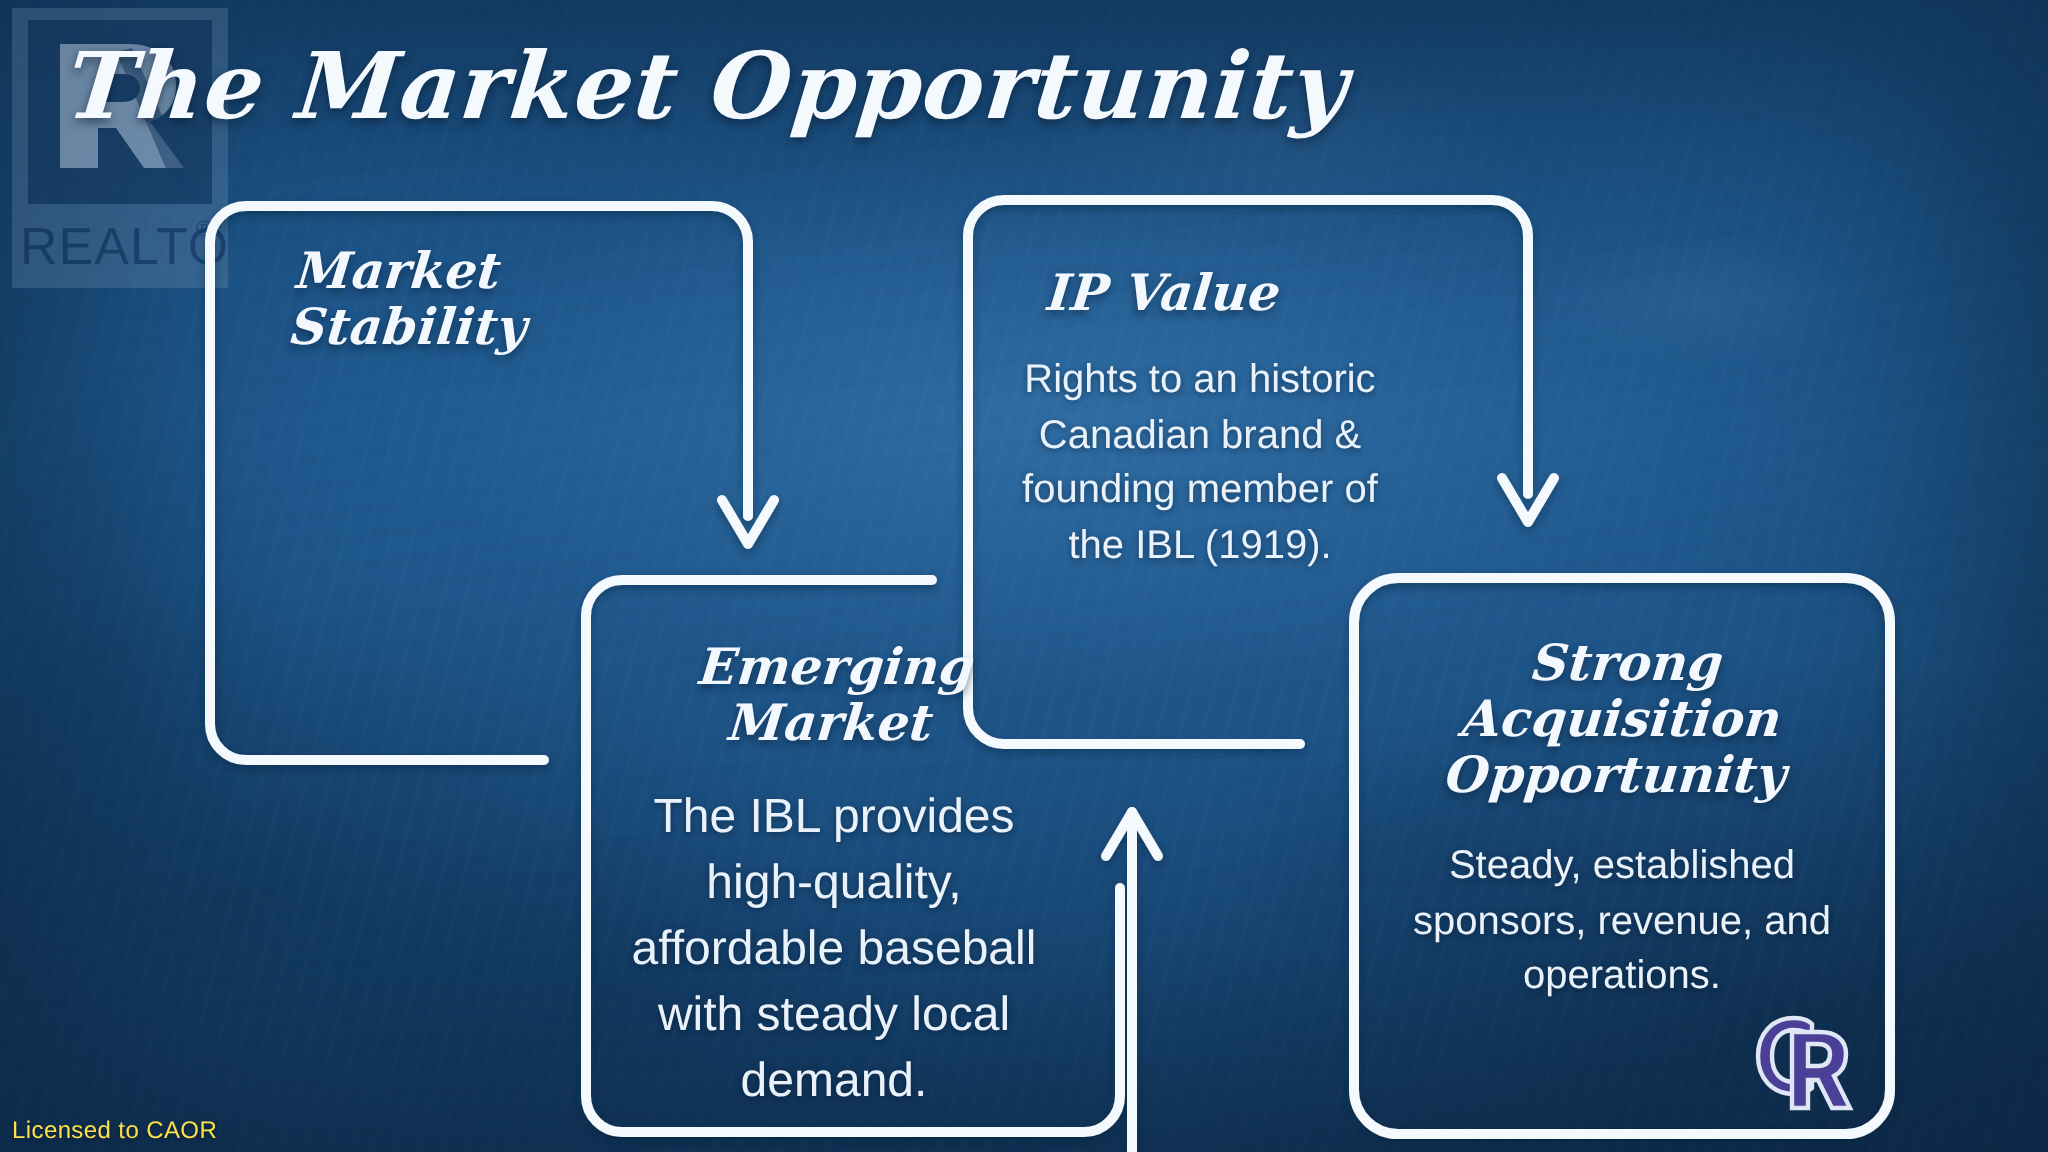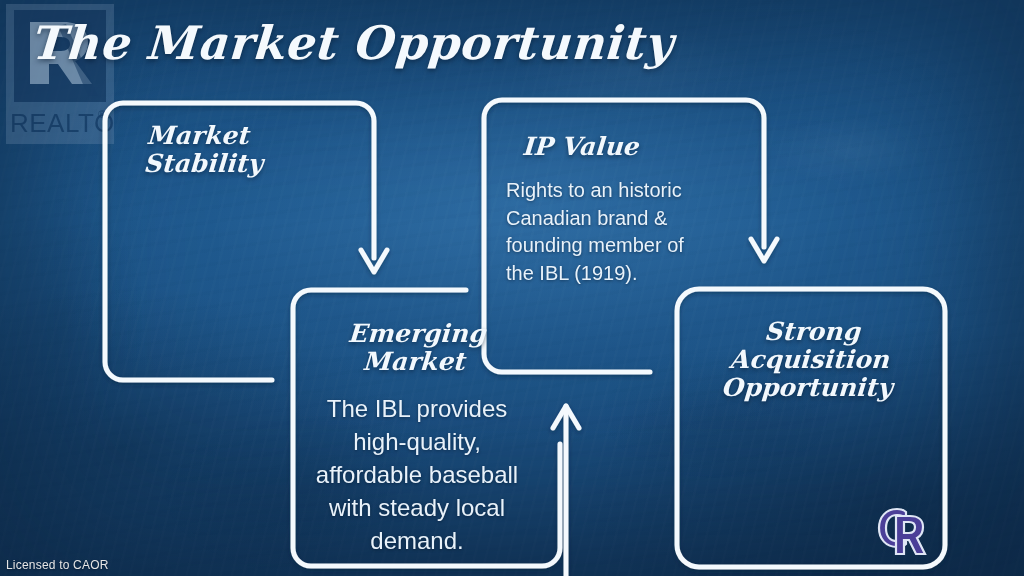--- a/index.html
+++ b/index.html
@@ -124,21 +124,21 @@
     left: 292px; top: 288px; width: 250px; height: 280px;
   }
   #card-emerging-market .card-heading { font-size: 25px; text-align: center; margin: 18px 0 16px 0; }
   #card-emerging-market .card-body { font-size: 24px; text-align: center; }
 
   
   #card-ip-value {
     left: 484px; top: 99px; width: 232px; height: 274px;
   }
   #card-ip-value .card-heading { font-size: 25px; margin: 20px 0 16px 18px; }
-  #card-ip-value .card-body { font-size: 20px; text-align: left; }
+  #card-ip-value .card-body { font-size: 20px; text-align: center; }
 
   
   #card-strong-acquisition {
     left: 676px; top: 288px; width: 270px; height: 280px;
   }
   #card-strong-acquisition .card-heading { font-size: 25px; text-align: center; margin: 16px 0 18px 0; }
   #card-strong-acquisition .card-body { font-size: 20px; text-align: center; }
 
   
   .cr-monogram {
@@ -148,21 +148,21 @@
     width: 62px;
     height: 60px;
   }
 
   
   .licence-text {
     position: absolute;
     left: 6px;
     bottom: 4px;
     font-size: 12px;
-    color: #e5e5e5;
+    color: #fde047;
     letter-spacing: .2px;
     text-shadow: 0 1px 2px rgba(4,20,40,.6);
   }
 </style>
 </head>
 <body>
 
 <div id="slide">
 
   <div class="bg-base"></div>
@@ -219,20 +219,21 @@
     <div class="card-body">The IBL provides high-quality, affordable baseball with steady local demand.</div>
   </div>
 
   <div class="card" id="card-ip-value">
     <div class="card-heading">IP Value</div>
     <div class="card-body">Rights to an historic Canadian brand &amp; founding member of the IBL (1919).</div>
   </div>
 
   <div class="card" id="card-strong-acquisition">
     <div class="card-heading">Strong Acquisition Opportunity</div>
+    <div class="card-body">Steady, established sponsors, revenue, and operations.</div>
 
     <svg class="cr-monogram" viewBox="0 0 62 60">
       <g stroke="#dfe6f5" stroke-width="2.2" fill="#4b3f98">
         <path d="M31 9 C20 9 13 17 13 28 C13 39 20 47 31 47 C35 47 38 46 40 44 L40 37
                  C38 40 35 41 31 41 C24 41 20 36 20 28 C20 20 24 15 31 15 C35 15 38 16 40 19
                  L40 12 C38 10 35 9 31 9 Z"></path>
         <path d="M30 16 L30 54 L38 54 L38 40 L43 40 L50 54 L59 54 L51 38
                  C55 36 57 32 57 27 C57 20 52 16 44 16 Z
                  M38 22 L43 22 C47 22 49 24 49 27 C49 31 47 33 43 33 L38 33 Z"></path>
       </g>

